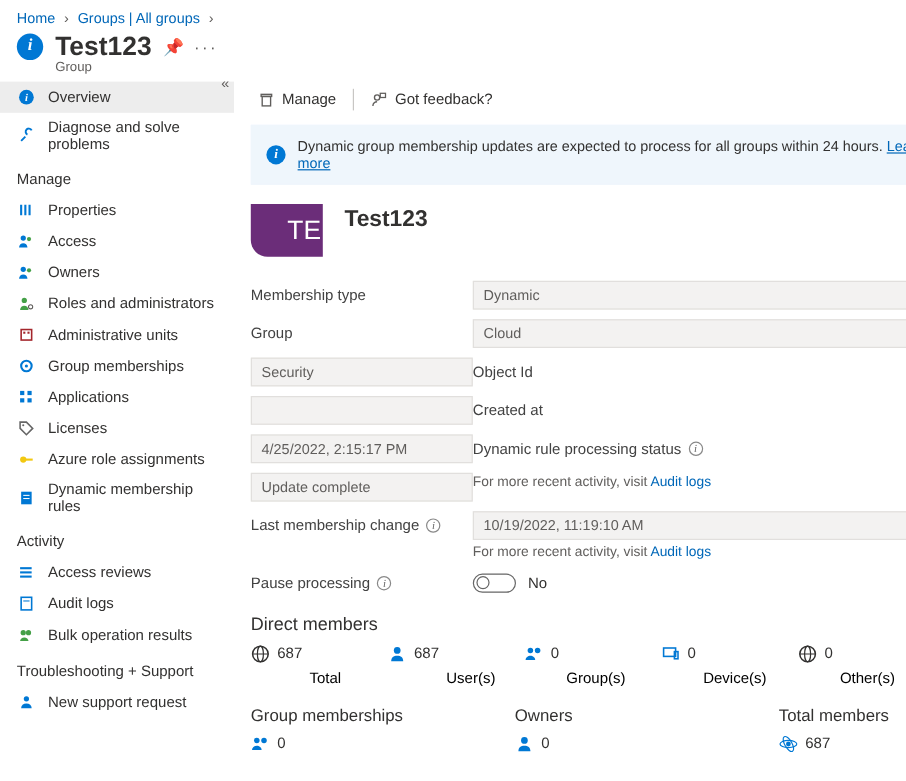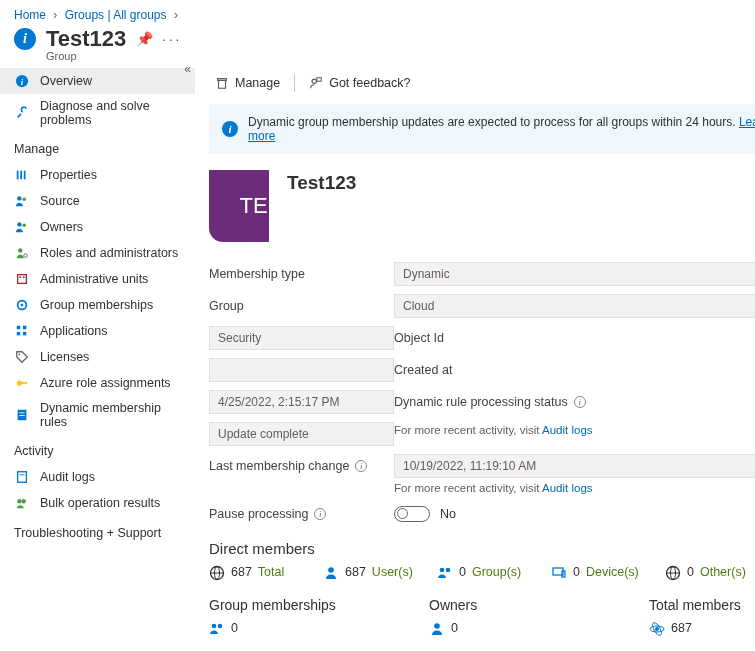--- a/index.html
+++ b/index.html
@@ -31,39 +31,39 @@
   .main { flex:1; padding-left:14px; padding-right:14px; }
   .toolbar { display:flex; align-items:center; gap:8px; padding:4px 0 10px 0; color:#323130; font-size:12.5px; }
   .toolbar .tb-item { display:flex; align-items:center; gap:6px; cursor:pointer; padding:4px 6px; }
   .toolbar .divider { width:1px; height:18px; background:#c8c6c4; }
 
   .info-banner { background:#eff6fc; border:1px solid #eff6fc; padding:10px 12px; display:flex; align-items:center; gap:10px; font-size:12px; color:#323130; margin-bottom:16px;}
   .info-banner .ib-icon { width:16px; height:16px; border-radius:50%; background:#0078d4; color:#fff; font-style:italic; font-family:Georgia,serif; font-weight:bold; display:flex; align-items:center; justify-content:center; font-size:11px; flex-shrink:0;}
   .info-banner a { text-decoration:underline; }
 
   .hero { display:flex; align-items:flex-start; gap:18px; margin-bottom:20px; }
-  .hero .tile { width:60px; height:72px; background:#6b2D79; color:#fff; display:flex; align-items:center; justify-content:center; font-size:22px; font-weight:400; border-radius:0 0 0 14px;padding-left:29px; }
+  .hero .tile { width:60px; height:44px; background:#6b2D79; color:#fff; display:flex; align-items:center; justify-content:center; font-size:22px; font-weight:400; border-radius:0 0 0 14px;padding-left:29px; }
   .hero h2 { font-size:19px; font-weight:700; margin:2px 0 0 0; }
 
   .fields { display:grid; grid-template-columns: 185px 1fr; row-gap:8px; align-items:center; font-size:12.5px; }
   .field-label { color:#424242; display:flex; align-items:center; gap:6px; }
   .ro-box { background:#f3f2f1; border:1px solid #e1dfdd; height:24px; display:flex; align-items:center; padding:0 8px; color:#605e5c; position:relative; font-size:12px;}
   .helper { font-size:11.5px; color:#605e5c; grid-column:2; margin-top:-4px; margin-bottom:4px;}
   .helper a { color:#0067b8; }
   .info-tip { width:12px; height:12px; border:1px solid #888; border-radius:50%; display:inline-flex; align-items:center; justify-content:center; font-style:italic; font-family:Georgia,serif; font-size:9px; color:#666; cursor:help;}
 
   .toggle-row { display:flex; align-items:center; gap:10px; }
   .toggle { width:36px; height:16px; border:1px solid #666; border-radius:10px; position:relative; background:#fff; cursor:pointer;}
   .toggle .knob { width:11px; height:11px; border:1px solid #666; border-radius:50%; position:absolute; top:1px; left:2px; background:#fff;}
 
   .section-head { font-size:15px; font-weight:400; margin:18px 0 8px 0; color:#323130;}
   .stats-row { display:flex; gap:24px; flex-wrap:wrap; font-size:12.5px; }
   .stat { display:flex; align-items:flex-start; gap:6px; color:#323130; min-width:90px;}
   .stat .num { color:#323130; }
-  .stat .lbl { color:#4d7c0f; }
+  .stat .lbl { color:#000000;margin-top:21px; }
   .tri { display:flex; gap:80px; margin-top:16px; }
   .tri .col { min-width:140px; }
   .tri .col .hd { font-size:14px; margin-bottom:8px; }
   svg { display:block; }
 </style>
 </head>
 <body>
 
 <div class="root">
 
@@ -118,21 +118,21 @@
         <span>Properties</span>
       </div>
       <div class="nav-item">
         <span class="nav-icon">
             <svg viewBox="0 0 16 16">
               <circle cx="5" cy="5" r="2.5" fill="#0078d4"></circle>
               <circle cx="10.5" cy="6" r="2" fill="#44a047"></circle>
               <path d="M1 14c0-2.5 2-4 4-4s4 1.5 4 4" fill="#0078d4"></path>
             </svg>
           </span>
-        <span>Source</span>
+        <span>Access</span>
       </div>
       <div class="nav-item">
         <span class="nav-icon">
             <svg viewBox="0 0 16 16">
               <circle cx="5" cy="5" r="2.5" fill="#0078d4"></circle>
               <circle cx="10.5" cy="6" r="2" fill="#44a047"></circle>
               <path d="M1 14c0-2.5 2-4 4-4s4 1.5 4 4" fill="#0078d4"></path>
             </svg>
           </span>
         <span>Owners</span>
@@ -204,39 +204,58 @@
             </svg>
           </span>
         <span>Dynamic membership rules</span>
       </div>
 
       <div class="nav-section">Activity</div>
 
       <div class="nav-item">
         <span class="nav-icon">
             <svg viewBox="0 0 16 16">
+              <rect x="2" y="3" width="11" height="2" fill="#0078d4"></rect>
+              <rect x="2" y="7" width="11" height="2" fill="#0078d4"></rect>
+              <rect x="2" y="11" width="11" height="2" fill="#0078d4"></rect>
+            </svg>
+          </span>
+        <span>Access reviews</span>
+      </div>
+      <div class="nav-item">
+        <span class="nav-icon">
+            <svg viewBox="0 0 16 16">
               <rect x="3" y="2" width="10" height="12" fill="none" stroke="#0078d4" stroke-width="1.5"></rect>
               <rect x="5" y="5" width="6" height="1" fill="#0078d4"></rect>
             </svg>
           </span>
         <span>Audit logs</span>
       </div>
       <div class="nav-item">
         <span class="nav-icon">
             <svg viewBox="0 0 16 16">
               <circle cx="5" cy="6" r="2.5" fill="#44a047"></circle>
               <circle cx="10" cy="6" r="2.5" fill="#44a047"></circle>
               <path d="M2 14c0-2 2-3.5 4-3.5s4 1.5 4 3.5" fill="#44a047"></path>
             </svg>
           </span>
         <span>Bulk operation results</span>
       </div>
 
       <div class="nav-section">Troubleshooting + Support</div>
 
+      <div class="nav-item">
+        <span class="nav-icon">
+            <svg viewBox="0 0 16 16">
+              <circle cx="8" cy="5" r="2.5" fill="#0078d4"></circle>
+              <path d="M3 14c0-3 2-4.5 5-4.5s5 1.5 5 4.5" fill="#0078d4"></path>
+            </svg>
+          </span>
+        <span>New support request</span>
+      </div>
     </div>
 
     <div class="main">
 
       <div class="toolbar">
         <div class="tb-item">
           <span>
               <svg width="14" height="14" viewBox="0 0 16 16">
                 <rect x="4" y="5" width="8" height="9" fill="none" stroke="#605e5c" stroke-width="1.3"></rect>
                 <rect x="3" y="3" width="10" height="2" fill="none" stroke="#605e5c" stroke-width="1.3"></rect>

